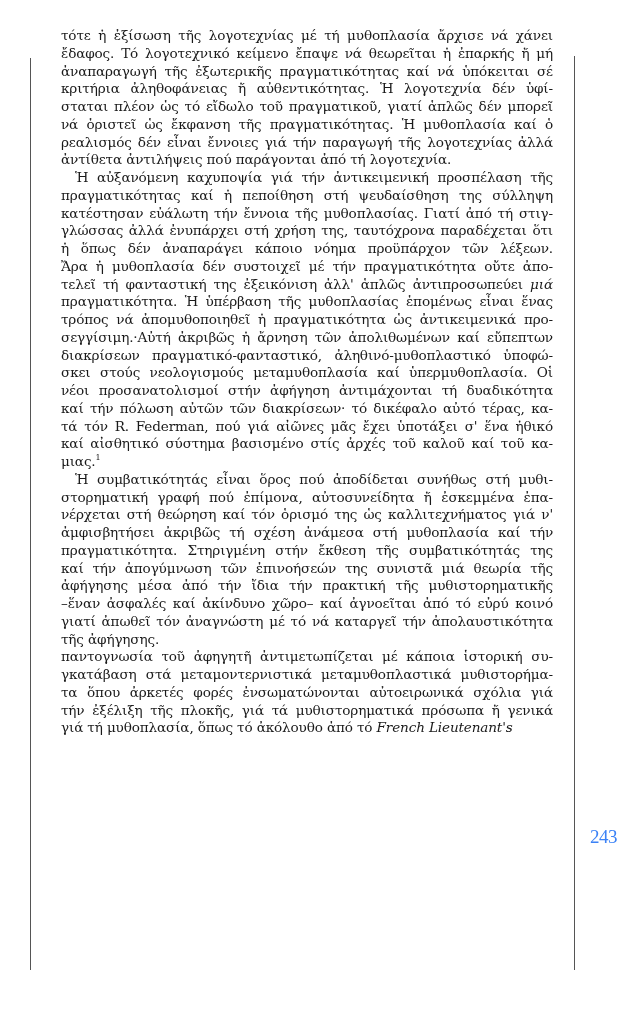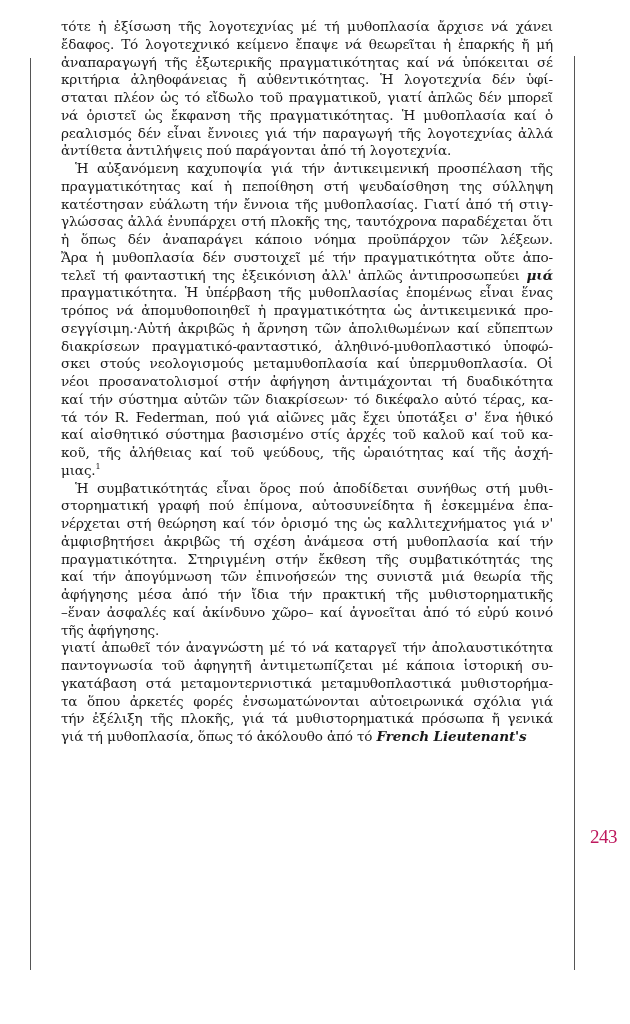--- a/index.html
+++ b/index.html
@@ -2,32 +2,32 @@
 <html><head>
 <meta charset="utf-8">
 <style>
   html, body { margin: 0; padding: 0; }
   body {
     width: 630px; height: 1024px; background: #ffffff; position: relative; overflow: hidden;
     font-family: "DejaVu Serif", "Liberation Serif", serif; color: #1a1a1a;
   }
   .rule-left { position: absolute; left: 30px; top: 58px; width: 1px; height: 912px; background: #555; }
   .rule-right { position: absolute; left: 574px; top: 56px; width: 1px; height: 914px; background: #555; }
-  .text-block { position: absolute; left: 61px; top: 18px; width: 492px; }
+  .text-block { position: absolute; left: 61px; top: 27px; width: 492px; }
   .line {
     height: 17.75px; line-height: 17.75px; font-size: 13.6px; white-space: nowrap;
     text-align: justify; text-align-last: justify; letter-spacing: -0.15px;
   }
   .line.last { text-align-last: left; }
   .line.indent { padding-left: 14px; }
-  .ital { font-style: italic; font-weight: bold; }
+  .ital { font-style: italic; }
   sup { font-size: 8px; line-height: 0; }
   .page-number {
     position: absolute; left: 590px; top: 826px; font-family: "Liberation Serif", serif;
-    font-size: 19px; color: #be185d; letter-spacing: -0.5px;
+    font-size: 19px; color: #3b82f6; letter-spacing: -0.5px;
   }
 </style>
 </head>
 <body>
 
 <div class="rule-left"></div>
 <div class="rule-right"></div>
 
 <div class="text-block" id="text-block">
     <div>
@@ -37,47 +37,46 @@
       <div class="line">κριτήρια ἀληθοφάνειας ἤ αὐθεντικότητας. Ἡ λογοτεχνία δέν ὑφί-</div>
       <div class="line">σταται πλέον ὡς τό εἴδωλο τοῦ πραγματικοῦ, γιατί ἁπλῶς δέν μπορεῖ</div>
       <div class="line">νά ὁριστεῖ ὡς ἔκφανση τῆς πραγματικότητας. Ἡ μυθοπλασία καί ὁ</div>
       <div class="line">ρεαλισμός δέν εἶναι ἔννοιες γιά τήν παραγωγή τῆς λογοτεχνίας ἀλλά</div>
       <div class="line last">ἀντίθετα ἀντιλήψεις πού παράγονται ἀπό τή λογοτεχνία.</div>
     </div>
     <div>
       <div class="line indent">Ἡ αὐξανόμενη καχυποψία γιά τήν ἀντικειμενική προσπέλαση τῆς</div>
       <div class="line">πραγματικότητας καί ἡ πεποίθηση στή ψευδαίσθηση της σύλληψη</div>
       <div class="line">κατέστησαν εὐάλωτη τήν ἔννοια τῆς μυθοπλασίας. Γιατί ἀπό τή στιγ-</div>
-      <div class="line">γλώσσας ἀλλά ἐνυπάρχει στή πλοκῆς της, ταυτόχρονα παραδέχεται ὅτι</div>
+      <div class="line">γλώσσας ἀλλά ἐνυπάρχει στή χρήση της, ταυτόχρονα παραδέχεται ὅτι</div>
       <div class="line">ἡ ὅπως δέν ἀναπαράγει κάποιο νόημα προϋπάρχον τῶν λέξεων.</div>
       <div class="line">Ἄρα ἡ μυθοπλασία δέν συστοιχεῖ μέ τήν πραγματικότητα οὔτε ἀπο-</div>
       <div class="line">τελεῖ τή φανταστική της ἐξεικόνιση ἀλλ' ἁπλῶς ἀντιπροσωπεύει <span class="ital">μιά</span></div>
       <div class="line">πραγματικότητα. Ἡ ὑπέρβαση τῆς μυθοπλασίας ἑπομένως εἶναι ἕνας</div>
       <div class="line">τρόπος νά ἀπομυθοποιηθεῖ ἡ πραγματικότητα ὡς ἀντικειμενικά προ-</div>
       <div class="line">σεγγίσιμη.·Αὐτή ἀκριβῶς ἡ ἄρνηση τῶν ἀπολιθωμένων καί εὔπεπτων</div>
       <div class="line">διακρίσεων πραγματικό-φανταστικό, ἀληθινό-μυθοπλαστικό ὑποφώ-</div>
       <div class="line">σκει στούς νεολογισμούς μεταμυθοπλασία καί ὑπερμυθοπλασία. Οἱ</div>
       <div class="line">νέοι προσανατολισμοί στήν ἀφήγηση ἀντιμάχονται τή δυαδικότητα</div>
-      <div class="line">καί τήν σύστημα αὐτῶν τῶν διακρίσεων· τό δικέφαλο αὐτό τέρας, κα-</div>
+      <div class="line">καί τήν πόλωση αὐτῶν τῶν διακρίσεων· τό δικέφαλο αὐτό τέρας, κα-</div>
       <div class="line">τά τόν R. Federman, πού γιά αἰῶνες μᾶς ἔχει ὑποτάξει σ' ἕνα ἠθικό</div>
       <div class="line">καί αἰσθητικό σύστημα βασισμένο στίς ἀρχές τοῦ καλοῦ καί τοῦ κα-</div>
-      <div class="line">κοῦ, τῆς ἀλήθειας καί τοῦ ψεύδους, τῆς ὡραιότητας καί τῆς ἀσχή-</div>
       <div class="line last">μιας.<sup>1</sup></div>
     </div>
     <div>
       <div class="line indent">Ἡ συμβατικότητάς εἶναι ὅρος πού ἀποδίδεται συνήθως στή μυθι-</div>
       <div class="line">στορηματική γραφή πού ἐπίμονα, αὐτοσυνείδητα ἤ ἐσκεμμένα ἐπα-</div>
       <div class="line">νέρχεται στή θεώρηση καί τόν ὁρισμό της ὡς καλλιτεχνήματος γιά ν'</div>
       <div class="line">ἀμφισβητήσει ἀκριβῶς τή σχέση ἀνάμεσα στή μυθοπλασία καί τήν</div>
       <div class="line">πραγματικότητα. Στηριγμένη στήν ἔκθεση τῆς συμβατικότητάς της</div>
       <div class="line">καί τήν ἀπογύμνωση τῶν ἐπινοήσεών της συνιστᾶ μιά θεωρία τῆς</div>
       <div class="line">ἀφήγησης μέσα ἀπό τήν ἴδια τήν πρακτική τῆς μυθιστορηματικῆς</div>
       <div class="line">–ἕναν ἀσφαλές καί ἀκίνδυνο χῶρο– καί ἀγνοεῖται ἀπό τό εὐρύ κοινό</div>
+      <div class="line">γιατί ἀπωθεῖ τόν ἀναγνώστη μέ τό νά καταργεῖ τήν ἀπολαυστικότητα</div>
       <div class="line last">τῆς ἀφήγησης.</div>
-      <div class="line">γιατί ἀπωθεῖ τόν ἀναγνώστη μέ τό νά καταργεῖ τήν ἀπολαυστικότητα</div>
     </div>
     <div>
       <div class="line">παντογνωσία τοῦ ἀφηγητῆ ἀντιμετωπίζεται μέ κάποια ἱστορική συ-</div>
       <div class="line">γκατάβαση στά μεταμοντερνιστικά μεταμυθοπλαστικά μυθιστορήμα-</div>
       <div class="line">τα ὅπου ἀρκετές φορές ἐνσωματώνονται αὐτοειρωνικά σχόλια γιά</div>
       <div class="line">τήν ἐξέλιξη τῆς πλοκῆς, γιά τά μυθιστορηματικά πρόσωπα ἤ γενικά</div>
       <div class="line last">γιά τή μυθοπλασία, ὅπως τό ἀκόλουθο ἀπό τό <span class="ital">French Lieutenant's</span></div>
     </div>
   </div>
 

